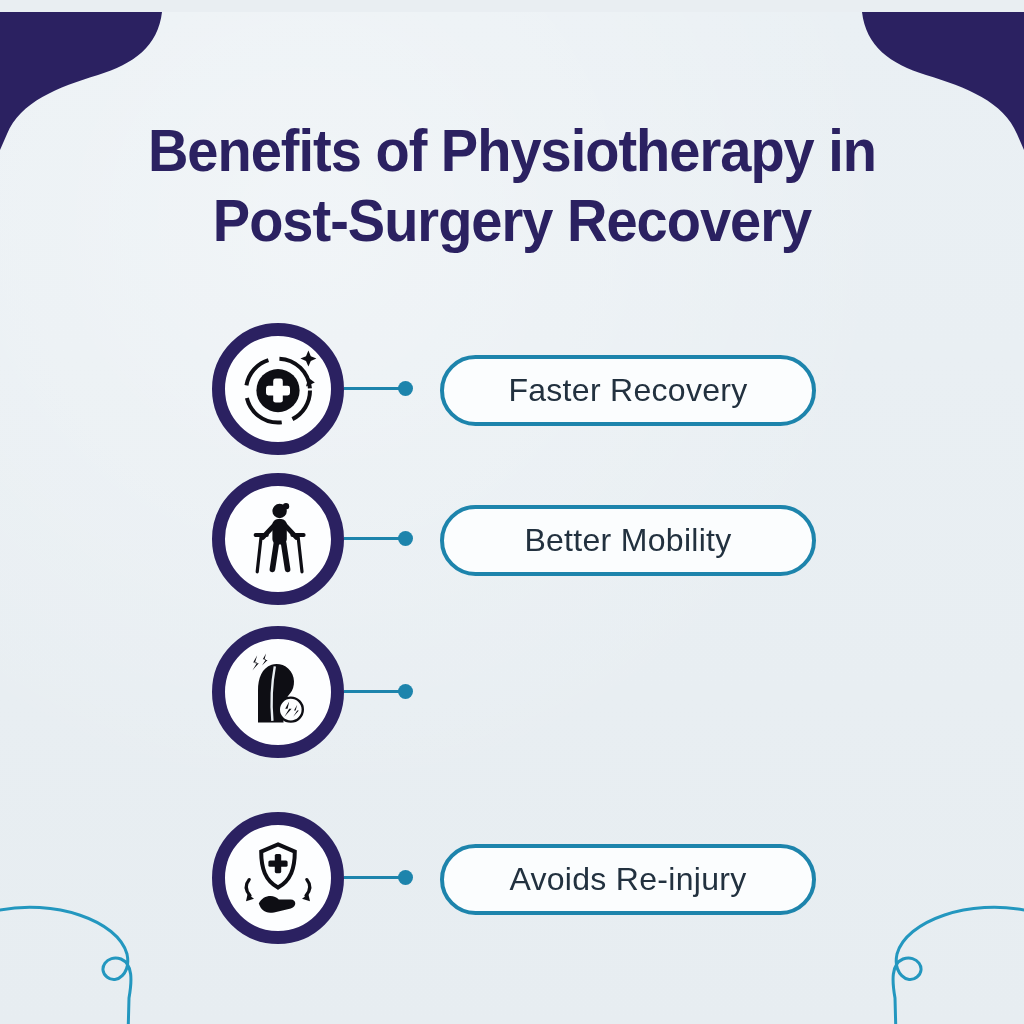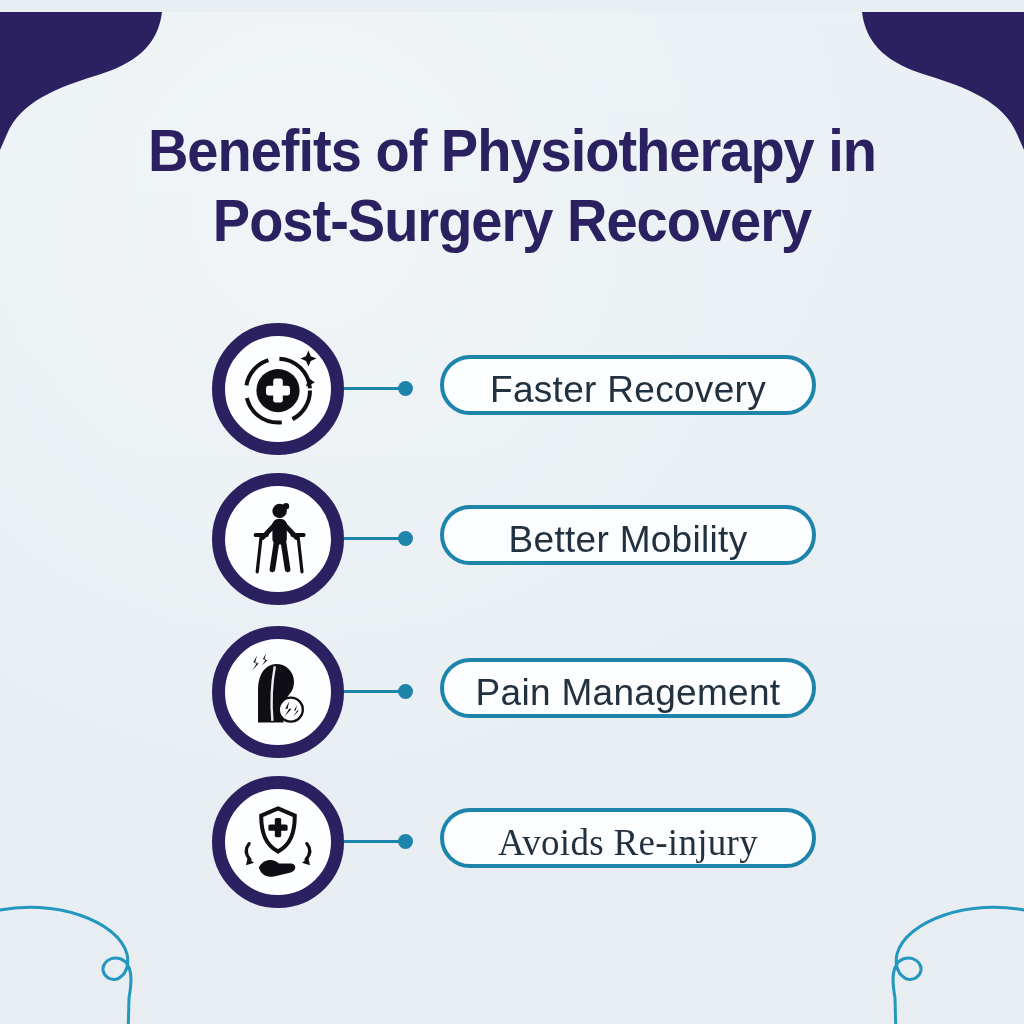--- a/index.html
+++ b/index.html
@@ -46,29 +46,29 @@
   .connector-line{
     position:absolute;left:344px;top:66px;
     width:58px;height:3px;background:#1d84ac;
   }
   .connector-dot{
     position:absolute;left:398px;top:60px;
     width:15px;height:15px;border-radius:50%;background:#1d84ac;
   }
   .pill{
     position:absolute;left:440px;top:34px;
-    width:376px;height:60px;
+    width:376px;height:71px;
     box-sizing:border-box;
     background:#fbfdfe;
     border:4px solid #1d84ac;
     border-radius:36px;
-    display:flex;align-items:flex-end;justify-content:center;
-    font-size:37px;color:#22313f;letter-spacing:.3px;
+    display:flex;align-items:center;justify-content:center;
+    font-size:32px;color:#22313f;letter-spacing:.3px;
   }
-  .row1{top:309px;} .row2{top:459px;padding-left:32px;} .row3{top:612px;} .row4{top:762px;font-family:Liberation Serif, serif;}
+  .row1{top:309px;} .row2{top:459px;padding-left:32px;} .row3{top:612px;} .row4{top:798px;}
   
   .flourish{position:absolute;bottom:0;width:300px;height:150px;}
   .flourish.left{left:0;}
   .flourish.right{right:0;transform:scaleX(-1);}
 </style>
 </head>
 <body>
 
 <div class="canvas">
 
@@ -132,23 +132,20 @@
         <path d="M46,18 C42,40 41,64 43,86" stroke="#e9eef2" stroke-width="3" fill="none"></path>
         <path d="M24,4 L19,13 L24,13 L18,23 L26,14 L21,14 Z" fill="#0e0e14"></path>
         <path d="M35,2 L31,9 L35,9 L30,17 L37,10 L33,10 Z" fill="#0e0e14"></path>
         <circle cx="66" cy="72" r="15" fill="#fdfeff" stroke="#0e0e14" stroke-width="3"></circle>
         <path d="M64,62 L59,71 L64,71 L58,81 L67,71 L62,71 Z" fill="#0e0e14"></path>
         <path d="M74,66 L70,73 L74,73 L69,81 L76,73 L72,73 Z" fill="#0e0e14"></path>
       </svg>
     </div>
     <div class="connector-line"></div>
     <div class="connector-dot"></div>
-    <div class="pill">
-      <span>Pain Management</span>
-    </div>
   </div>
 
   <div class="row row4">
     <div class="icon-circle">
       <svg viewBox="0 0 100 100">
         <path d="M50,8 L71,17 C71,38 66,53 50,62 C34,53 29,38 29,17 Z" fill="#fdfeff" stroke="#0e0e14" stroke-width="5"></path>
         <rect x="46" y="20" width="8" height="24" rx="2" fill="#0e0e14"></rect>
         <rect x="38" y="28" width="24" height="8" rx="2" fill="#0e0e14"></rect>
         <path d="M14,52 Q6,62 15,72" fill="none" stroke="#0e0e14" stroke-width="4" stroke-linecap="round"></path>
         <polygon points="12,70 20,76 10,79" fill="#0e0e14"></polygon>

